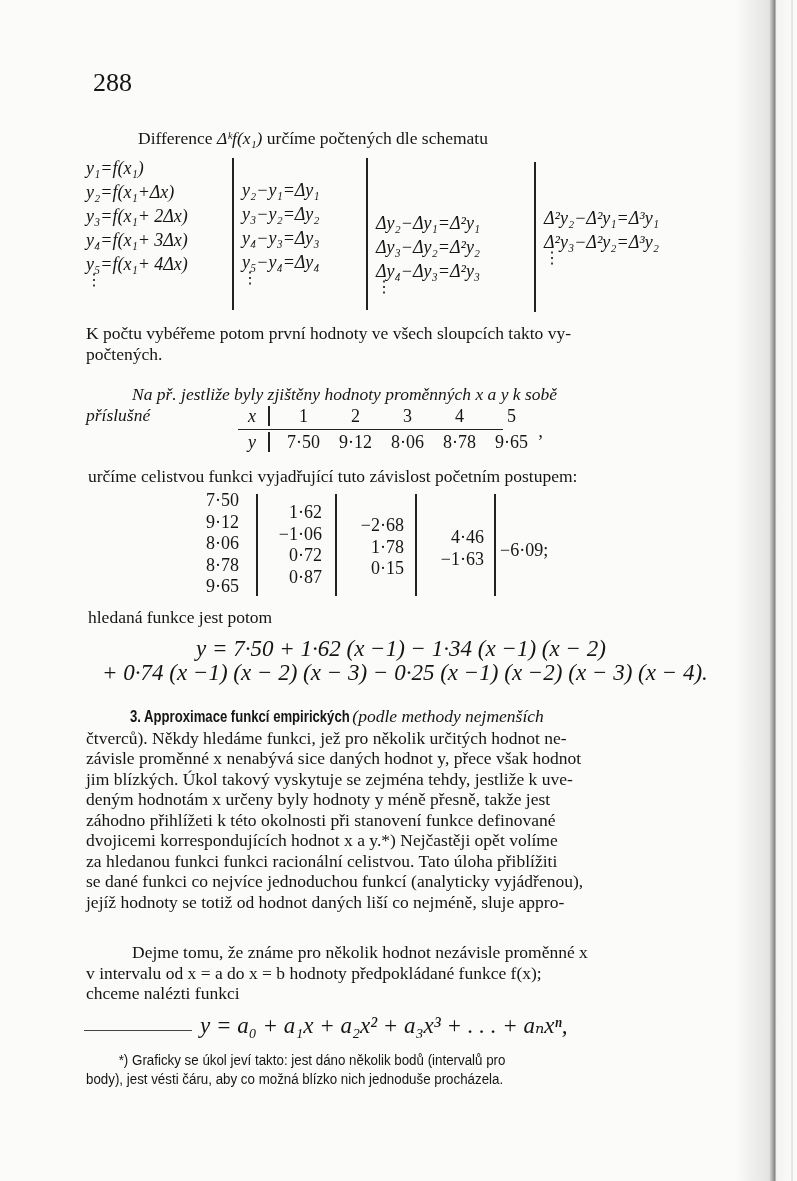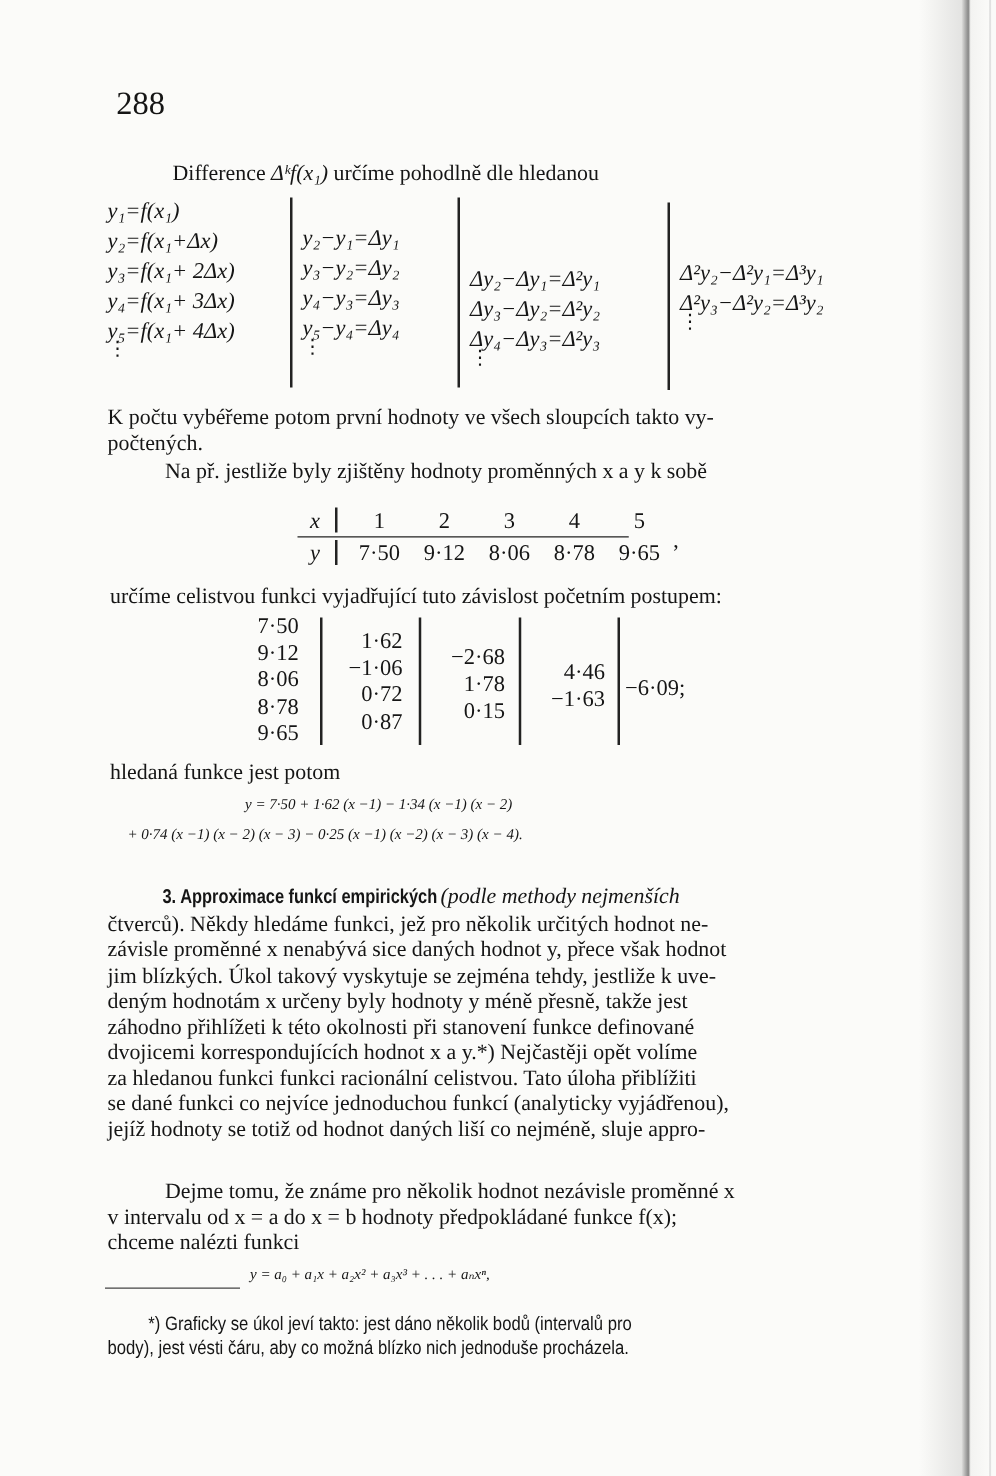--- a/index.html
+++ b/index.html
@@ -11,21 +11,21 @@
   }
   .page { position: absolute; left: 0; top: 0; width: 797px; height: 1181px; }
   .binding {
     position: absolute; right: 0; top: 0; width: 62px; height: 1181px;
     background: linear-gradient(to right, rgba(0,0,0,0) 0%, rgba(120,120,120,0.18) 55%, rgba(40,40,40,0.55) 64%, #f3f3f1 67%, #fafaf8 90%, #d8d8d8 92%, #fafaf8 94%);
   }
   .abs { position: absolute; white-space: nowrap; }
   .pagenum { left: 93px; top: 68px; font-size: 26px; }
   .p { font-size: 17.5px; line-height: 20.5px; }
   .m { font-style: italic; }
-  .math { font-size: 12px; }
+  .math { font-size: 23px; }
   .col { position: absolute; font-size: 18px; line-height: 24px; font-style: italic; }
   .vline { position: absolute; width: 1.5px; background: #222; }
   .dots { font-style: normal; line-height: 8px; font-size: 16px; }
 
   
   .xyt { position: absolute; left: 238px; top: 403px; font-size: 18px; }
   .xyrow { display: flex; align-items: center; height: 26px; }
   .xyh { width: 28px; text-align: center; font-style: italic; }
   .xysep { width: 1.5px; height: 20px; background: #222; margin: 0 8px 0 2px; }
   .xyc { width: 52px; text-align: center; }
@@ -39,21 +39,21 @@
 </style>
 </head>
 <body>
 
 <div class="page">
   <div class="binding"></div>
 
   <div class="abs pagenum">288</div>
 
   <div class="abs p" style="left:138px; top:128px;">
-    <span>Difference </span><span class="m">Δᵏf(x₁)</span><span> určíme pohodlně dle hledanou</span>
+    <span>Difference </span><span class="m">Δᵏf(x₁)</span><span> určíme počtených dle schematu</span>
   </div>
 
   <div>
     <div class="col" style="left:86px; top:156px;">
       <div>y₁=f(x₁)</div>
       <div>y₂=f(x₁+Δx)</div>
       <div>y₃=f(x₁+ 2Δx)</div>
       <div>y₄=f(x₁+ 3Δx)</div>
       <div>y₅=f(x₁+ 4Δx)</div>
       <div class="dots">⋮</div>
@@ -79,22 +79,23 @@
       <div>Δ²y₃−Δ²y₂=Δ³y₂</div>
       <div class="dots">⋮</div>
     </div>
   </div>
 
   <div class="abs p" style="left:86px; top:323px;">
     <div>K počtu vybéřeme potom první hodnoty ve všech sloupcích takto vy-</div>
     <div>počtených.</div>
   </div>
 
-  <div class="abs p" style="left:86px; top:366px;">
+  <div class="abs p" style="left:86px; top:384px;font-style:italic;">
     <div style="padding-left:46px;">Na př. jestliže byly zjištěny hodnoty proměnných x a y k sobě</div>
+    <div>příslušné</div>
   </div>
 
   <div class="xyt">
     <div class="xyrow">
       <span class="xyh">x</span>
       <span class="xysep"></span>
       <span class="xyc">1</span>
       <span class="xyc">2</span>
       <span class="xyc">3</span>
       <span class="xyc">4</span>

